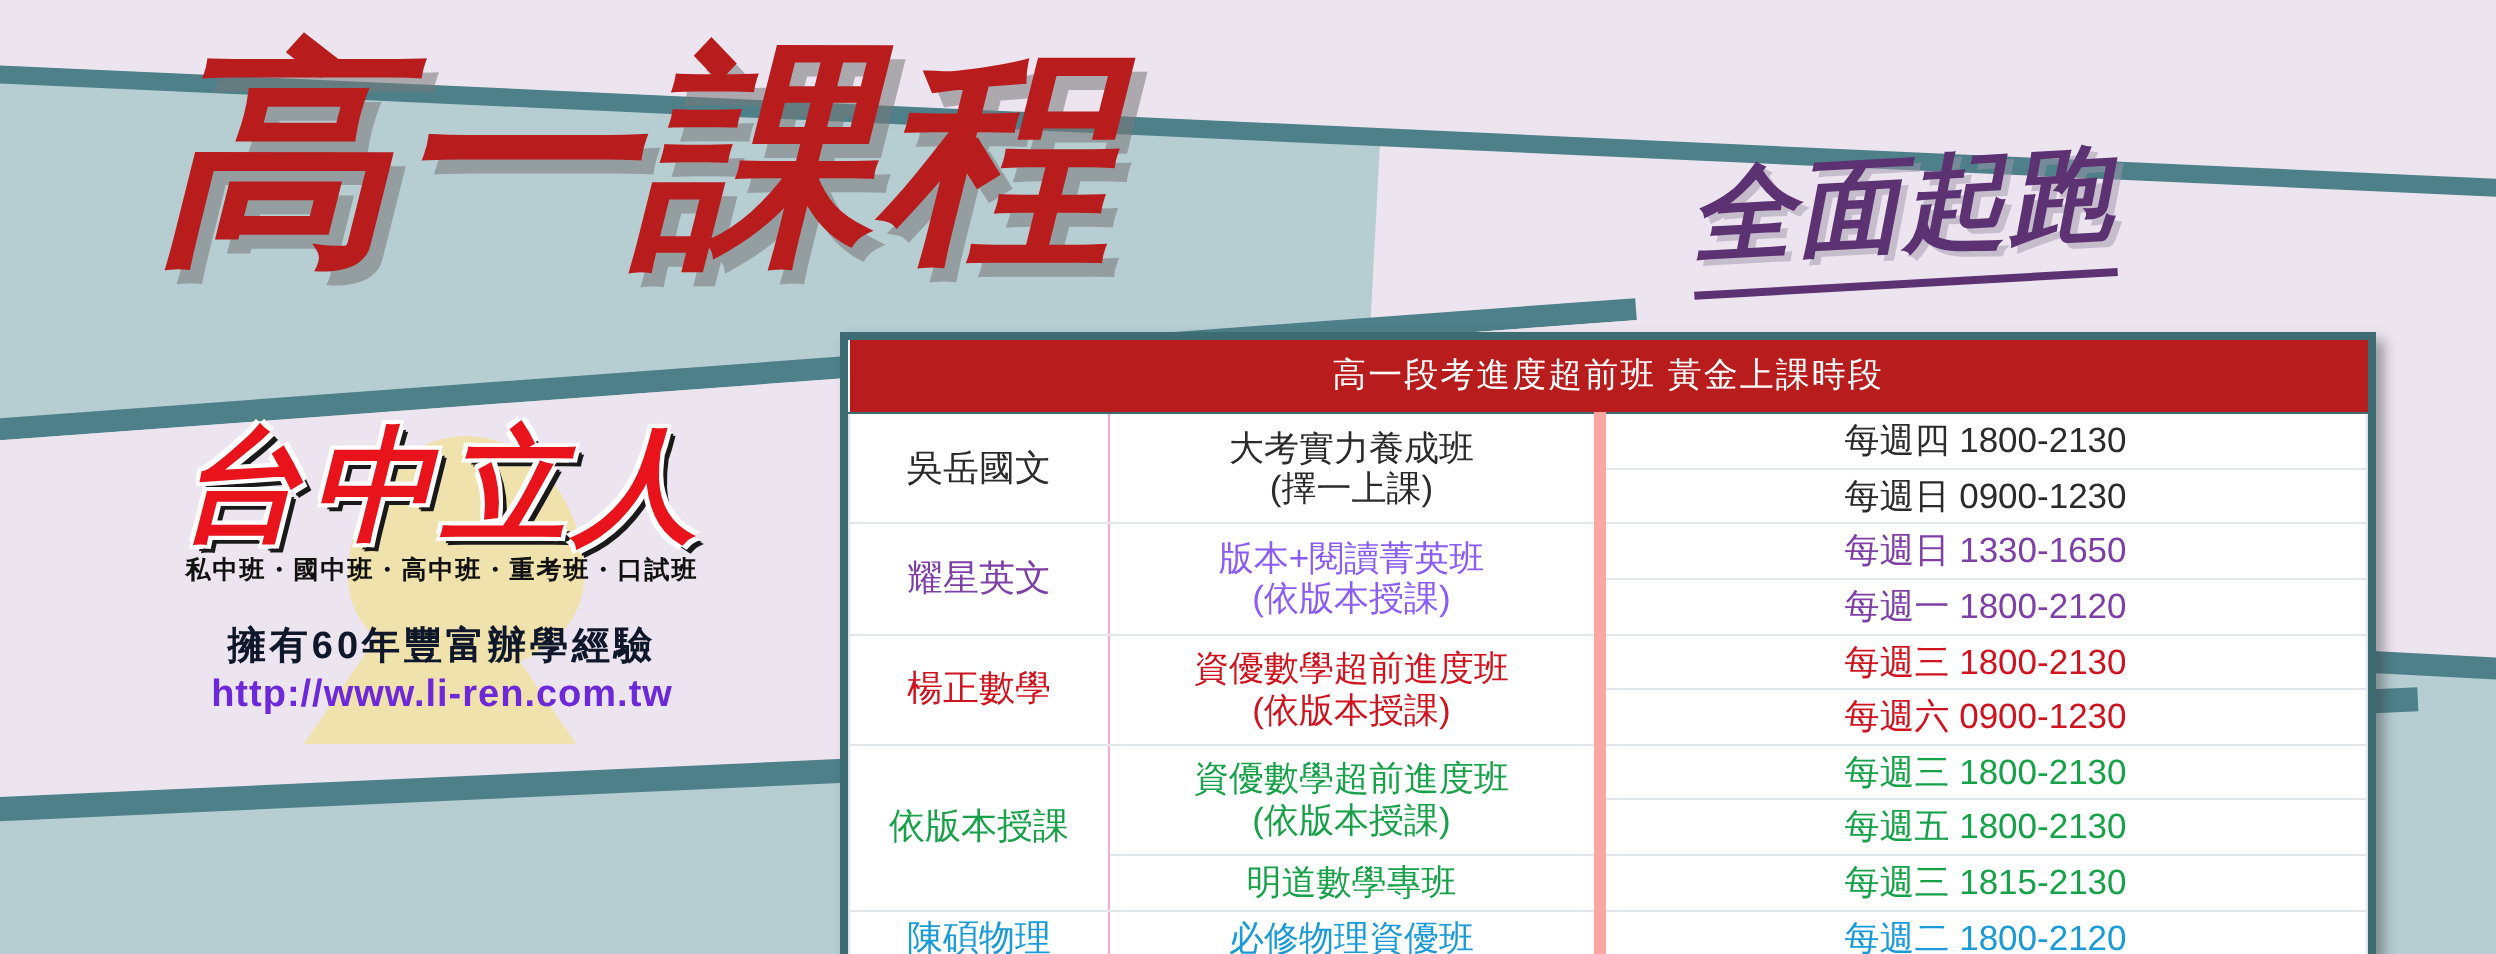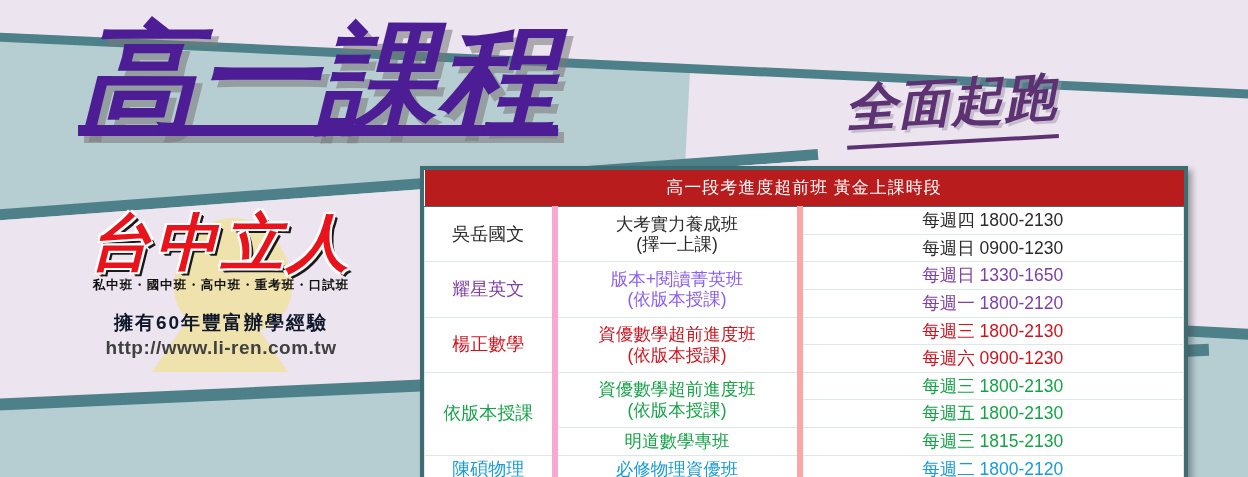--- a/index.html
+++ b/index.html
@@ -55,24 +55,23 @@
   }
   .tg-red{color:#f41f12;}
   .tg-black{color:#111111;}
   .tg-yellow{color:#ffff00;}
 
   
   .maintitle{
     position:absolute;left:78px;top:16px;z-index:7;
     font-family:"DejaVu Serif","Liberation Serif",serif;
     font-size:118px;font-weight:bold;font-style:italic;
-    color:#4c1d95;letter-spacing:2px;white-space:nowrap;
+    color:#b91c1c;letter-spacing:2px;white-space:nowrap;
     text-shadow:6px 7px 0 rgba(120,120,120,.55);
     line-height:1.05;
-    text-decoration:underline;
   }
   .subtitle{
     position:absolute;left:845px;top:68px;z-index:7;
     font-family:"DejaVu Sans","Liberation Sans",sans-serif;
     font-size:52px;font-weight:bold;font-style:italic;
     color:#5c3272;letter-spacing:1px;white-space:nowrap;
     transform:rotate(-3.2deg);
     text-shadow:3px 3px 0 rgba(160,150,170,.5);
     border-bottom:4px solid #5c3272;padding-bottom:2px;
   }
@@ -106,21 +105,21 @@
   }
   .logo-classes{
     font-size:12.5px;font-weight:bold;color:#111;letter-spacing:1px;
     margin-top:3px;white-space:nowrap;
   }
   .logo-exp{
     font-size:19px;font-weight:bold;color:#0f172a;letter-spacing:2px;
     margin-top:16px;white-space:nowrap;
   }
   .logo-url{
-    font-size:19px;font-weight:bold;color:#404040;letter-spacing:0.5px;
+    font-size:19px;font-weight:bold;color:#6d28d9;letter-spacing:0.5px;
     margin-top:1px;white-space:nowrap;
   }
 
   
   .table-wrap{
     position:absolute;left:420px;top:166px;width:760px;
     z-index:9;
     border:4px solid #3d6c72;
     box-shadow:4px 4px 6px rgba(60,60,60,.45);
     background:#fff;
@@ -133,21 +132,21 @@
     background:#b91c1c;color:#ffffff;font-weight:normal;
     font-size:17px;letter-spacing:1px;padding:6px 0 7px 0;text-align:center;
     border-bottom:1px solid #3d6c72;
   }
   .sched td{
     border:1px solid #dfe7ea;
     text-align:center;vertical-align:middle;
     font-size:17.5px;line-height:1.18;padding:3px 4px;
     background:#fff;
   }
-  .sched td.teacher{font-size:18px;border-right:6px solid #f9a8d4;margin-left:13px;}
+  .sched td.teacher{font-size:18px;border-right:1px solid #f9a8d4;margin-left:13px;}
   .sched td.course{font-size:17.5px;border-right:6px solid #fca5a5;}
   .sched td.time{font-size:17.5px;}
   .sched td.course .sm{display:block;}
 </style>
 </head>
 <body>
 
 <div id="poster">
 
   <div class="bandlayer">

